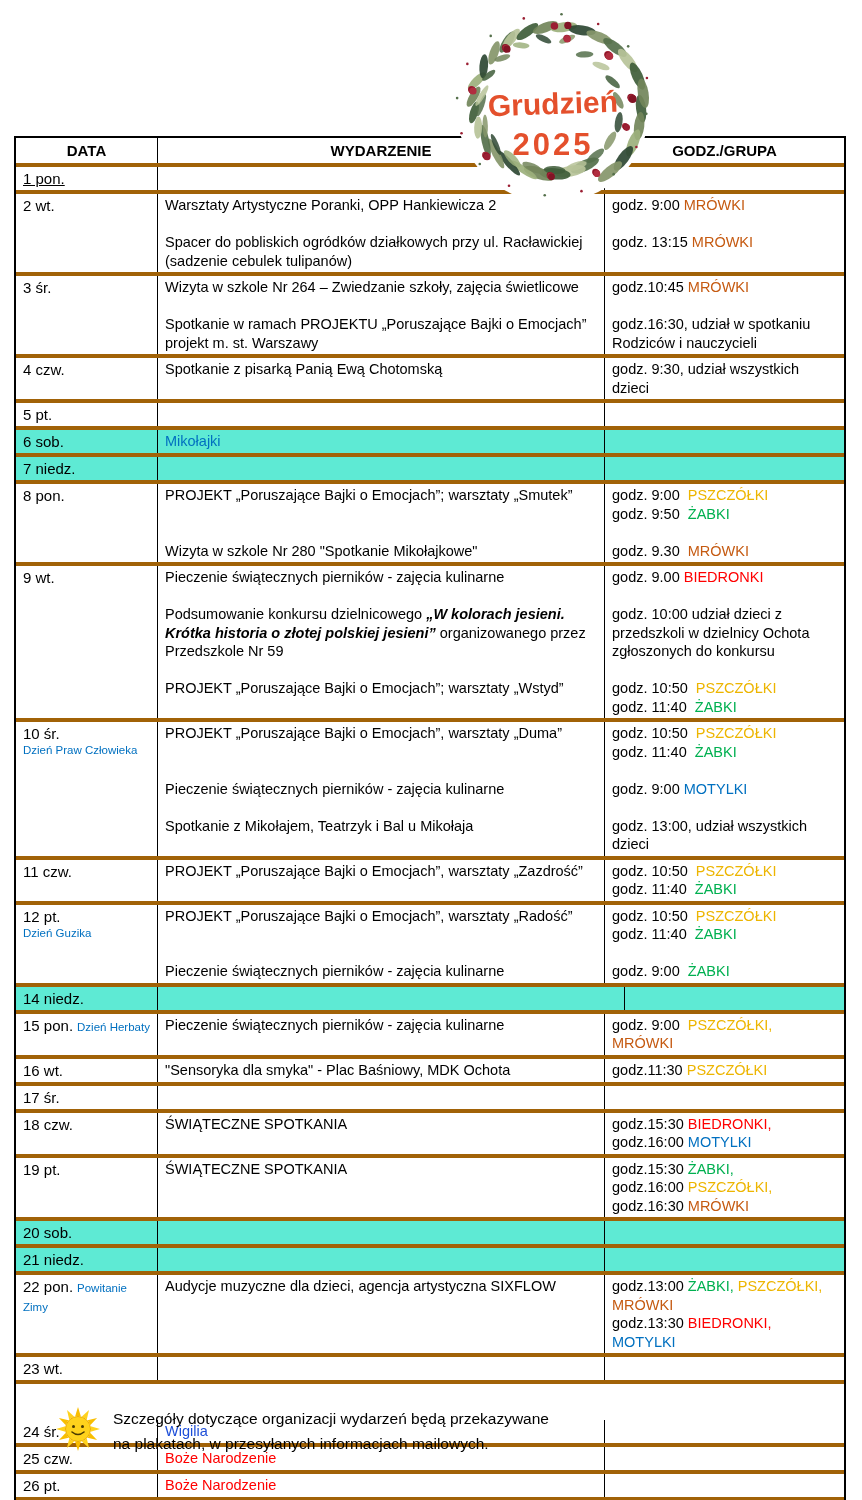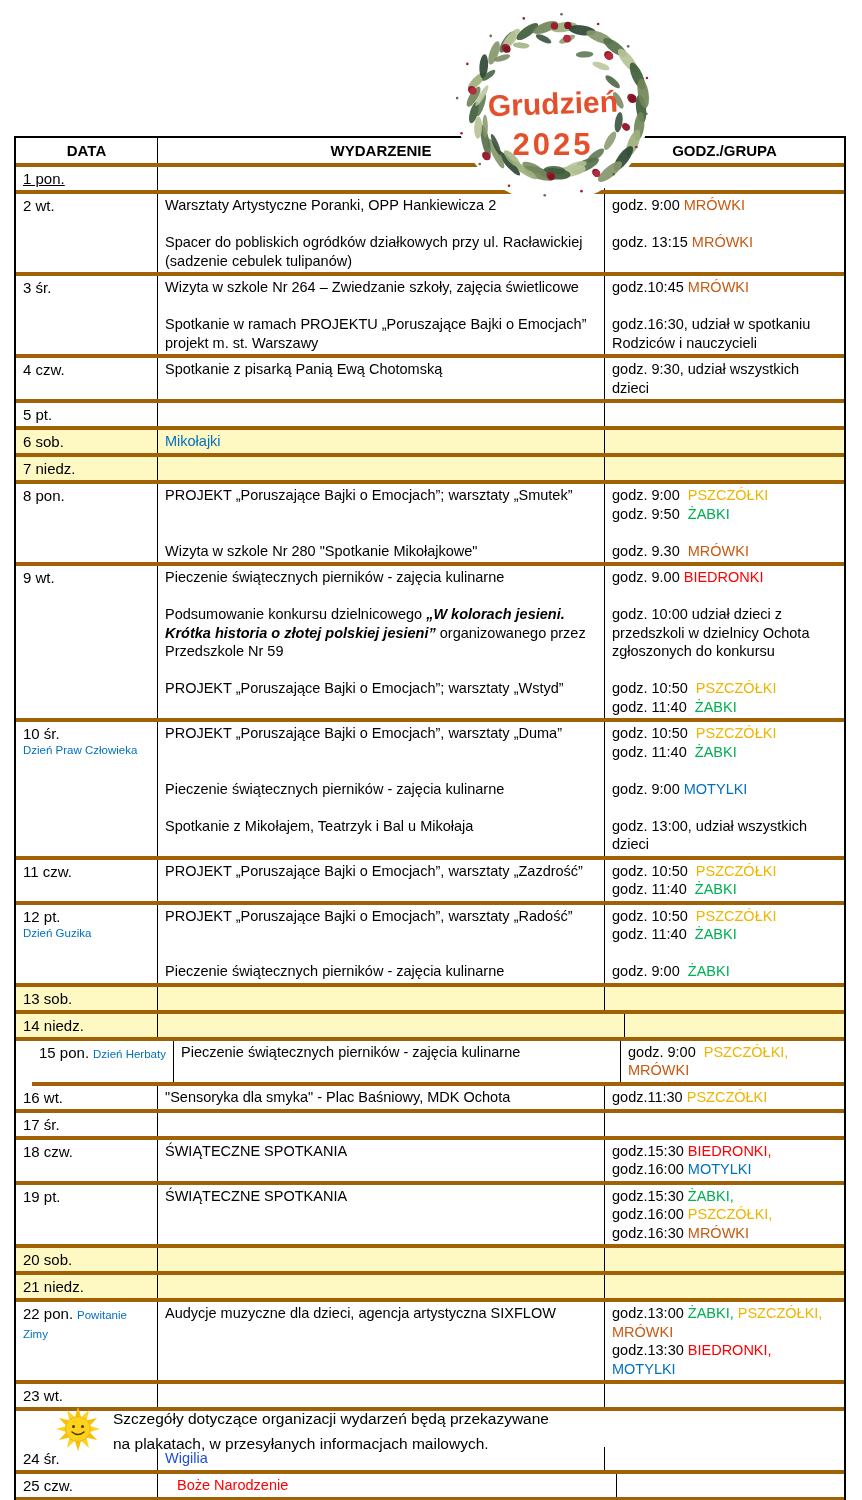--- a/index.html
+++ b/index.html
@@ -9,21 +9,21 @@
   }
   .cal-table{
     position:absolute;left:14px;top:136px;width:832px;
     border:2px solid #000;box-sizing:border-box;background:#fff;
   }
   .t-row{
     display:grid;grid-template-columns:142px 447px auto;
     border-bottom:4px solid #a16207;box-sizing:border-box;
   }
   .t-row:last-child{border-bottom:none;}
-  .t-row.weekend{background:#fef9c3;}
+  .t-row.weekend{background:#5eead4;}
   .cell{
     border-right:1px solid #000;padding:2px 6px 2px 7px;
     overflow:hidden;box-sizing:border-box;
   }
   .cell:last-child{border-right:none;}
   .head-row{font-weight:bold;}
   .head-row .cell{font-size:15px;line-height:21px;text-align:center;padding:2px;}
   .date-cell{font-size:15px;line-height:19px;}
   .sub{color:#0070C0;font-size:11.5px;line-height:14px;}
   .sub.inline{margin-left:4px;}
@@ -287,31 +287,26 @@
         <div class="line">&nbsp;</div>
         <div class="line"><span>Pieczenie świątecznych pierników - zajęcia kulinarne</span></div>
       </div>
       <div class="cell time-cell">
         <div class="line"><span>godz. 10:50  </span><span style="color: rgb(237, 181, 0);">PSZCZÓŁKI</span></div>
         <div class="line"><span>godz. 11:40  </span><span style="color: rgb(0, 176, 80);">ŻABKI</span></div>
         <div class="line">&nbsp;</div>
         <div class="line"><span>godz. 9:00  </span><span style="color: rgb(0, 176, 80);">ŻABKI</span></div>
       </div>
     </div>
-    <div class="t-row weekend" style="min-height: 24px;">
-      <div class="cell date-cell"><span>13 sob.</span></div>
-      <div class="cell event-cell"></div>
-      <div class="cell time-cell"></div>
-    </div>
     <div class="t-row weekend" style="min-height: 25px; gap: 20px;">
       <div class="cell date-cell"><span>14 niedz.</span></div>
       <div class="cell event-cell"></div>
       <div class="cell time-cell"></div>
     </div>
-    <div class="t-row" style="min-height: 26px; margin-left: 16px;">
+    <div class="t-row" style="min-height: 26px;">
       <div class="cell date-cell"><span>15 pon.</span><span class="sub inline">Dzień Herbaty</span></div>
       <div class="cell event-cell">
         <div class="line"><span>Pieczenie świątecznych pierników - zajęcia kulinarne</span></div>
       </div>
       <div class="cell time-cell">
         <div class="line"><span>godz. 9:00  </span><span style="color: rgb(237, 181, 0);">PSZCZÓŁKI,</span><span>  </span><span style="color: rgb(197, 90, 17);">MRÓWKI</span></div>
       </div>
     </div>
     <div class="t-row" style="min-height: 26px;">
       <div class="cell date-cell"><span>16 wt.</span></div>
@@ -374,21 +369,21 @@
       <div class="cell event-cell"></div>
       <div class="cell time-cell"></div>
     </div>
     <div class="t-row" style="min-height: 24px; margin-top: 36px;">
       <div class="cell date-cell"><span>24 śr.</span></div>
       <div class="cell event-cell">
         <div class="line"><span style="color: #1d4ed8;">Wigilia</span></div>
       </div>
       <div class="cell time-cell"></div>
     </div>
-    <div class="t-row" style="min-height: 25px; gap: 12px;">
+    <div class="t-row" style="min-height: 25px;">
       <div class="cell date-cell"><span>25 czw.</span></div>
       <div class="cell event-cell">
         <div class="line"><span style="color: rgb(255, 0, 0);">Boże Narodzenie</span></div>
       </div>
       <div class="cell time-cell"></div>
     </div>
     <div class="t-row" style="min-height: 25px;">
       <div class="cell date-cell"><span>26 pt.</span></div>
       <div class="cell event-cell">
         <div class="line"><span style="color: rgb(255, 0, 0);">Boże Narodzenie</span></div>

